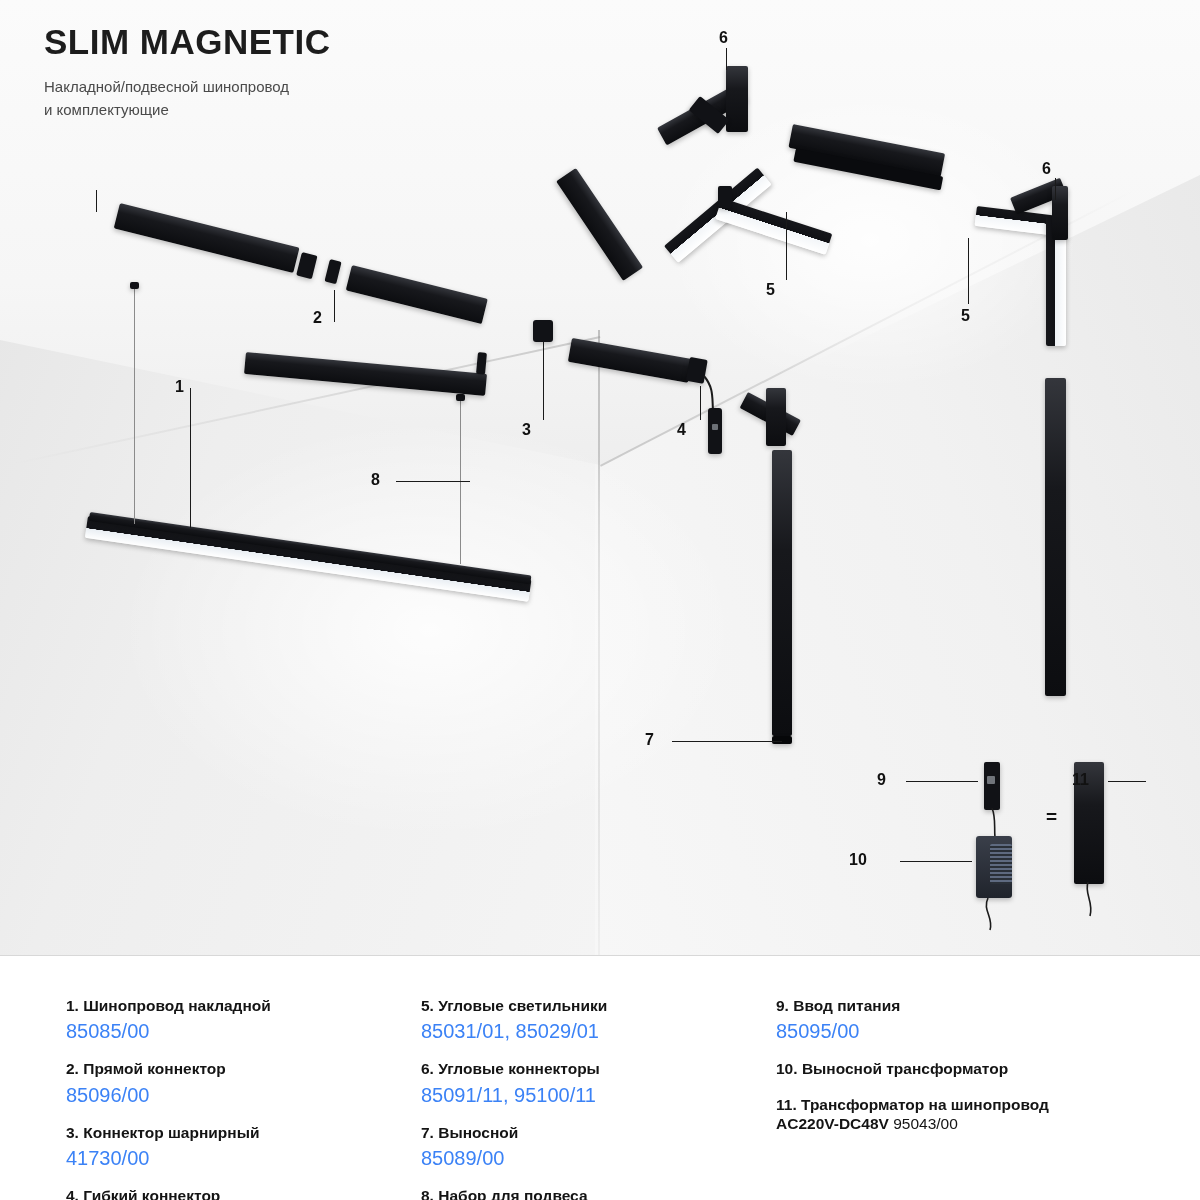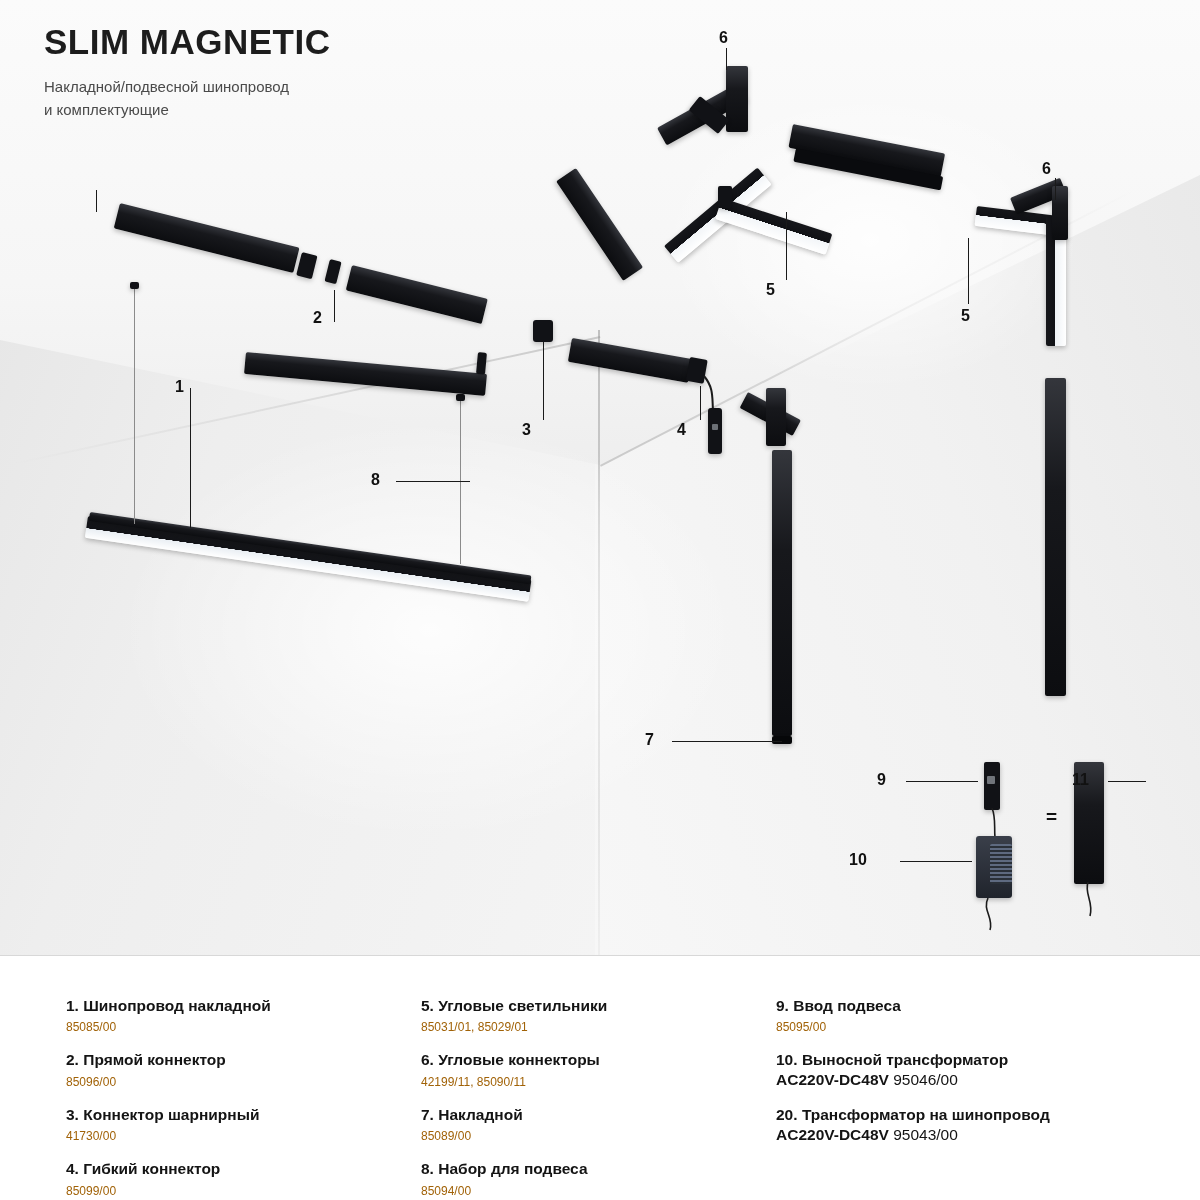--- a/index.html
+++ b/index.html
@@ -87,21 +87,21 @@
   .legend-cols{
     position:absolute;left:66px;top:20px;width:1100px;
     display:flex;gap:0;margin-top:20px;
   }
   .legend-col{width:355px;}
   .legend-item{margin-bottom:16px;}
   .legend-title{
     font-size:15.5px;font-weight:bold;color:#141414;line-height:1.25;
   }
   .legend-code{
-    font-size:12px;color:#a16207;margin-top:5px;
+    font-size:20px;color:#3b82f6;margin-top:5px;
   }
   .legend-title .norm{font-weight:normal;}
 </style>
 </head>
 <body>
 
 <div class="scene">
   <div class="wall-left"></div>
   <div class="wall-right"></div>
   <div class="ceiling"></div>
@@ -295,59 +295,55 @@
           <span>5.</span>
           <span>Угловые светильники</span>
         </div>
         <div class="legend-code">85031/01, 85029/01</div>
       </div>
       <div class="legend-item">
         <div class="legend-title">
           <span>6.</span>
           <span>Угловые коннекторы</span>
         </div>
-        <div class="legend-code">42199/11, 85090/11</div>
+        <div class="legend-code">85091/11, 95100/11</div>
       </div>
       <div class="legend-item">
         <div class="legend-title">
           <span>7.</span>
-          <span>Накладной</span>
+          <span>Выносной</span>
         </div>
         <div class="legend-code">85089/00</div>
       </div>
       <div class="legend-item">
         <div class="legend-title">
           <span>8.</span>
           <span>Набор для подвеса</span>
         </div>
         <div class="legend-code">85094/00</div>
       </div>
     </div>
 
     <div class="legend-col">
       <div class="legend-item">
         <div class="legend-title">
           <span>9.</span>
-          <span>Ввод подвеса</span>
+          <span>Ввод питания</span>
         </div>
         <div class="legend-code">85095/00</div>
       </div>
       <div class="legend-item">
         <div class="legend-title">
           <span>10.</span>
           <span>Выносной трансформатор</span>
         </div>
-        <div class="legend-title">
-          <span>AC220V-DC48V</span>
-          <span class="norm">95046/00</span>
-        </div>
-      </div>
-      <div class="legend-item">
-        <div class="legend-title">
-          <span>20.</span>
+      </div>
+      <div class="legend-item">
+        <div class="legend-title">
+          <span>11.</span>
           <span>Трансформатор на шинопровод</span>
         </div>
         <div class="legend-title">
           <span>AC220V-DC48V</span>
           <span class="norm">95043/00</span>
         </div>
       </div>
     </div>
 
   </div>

